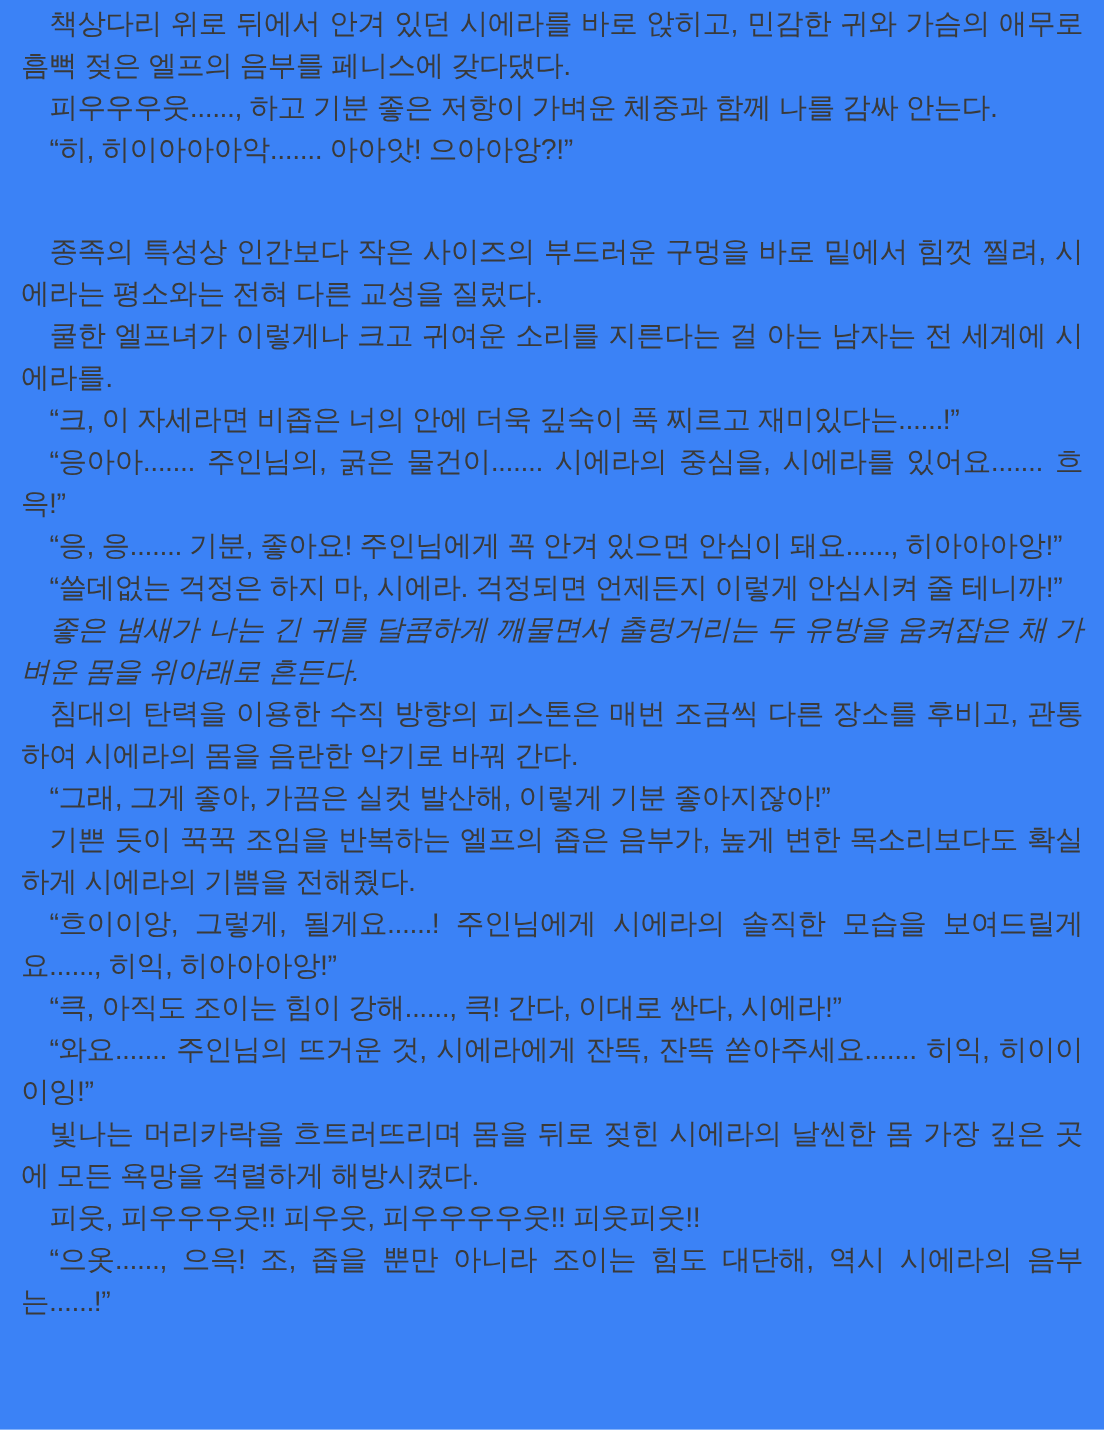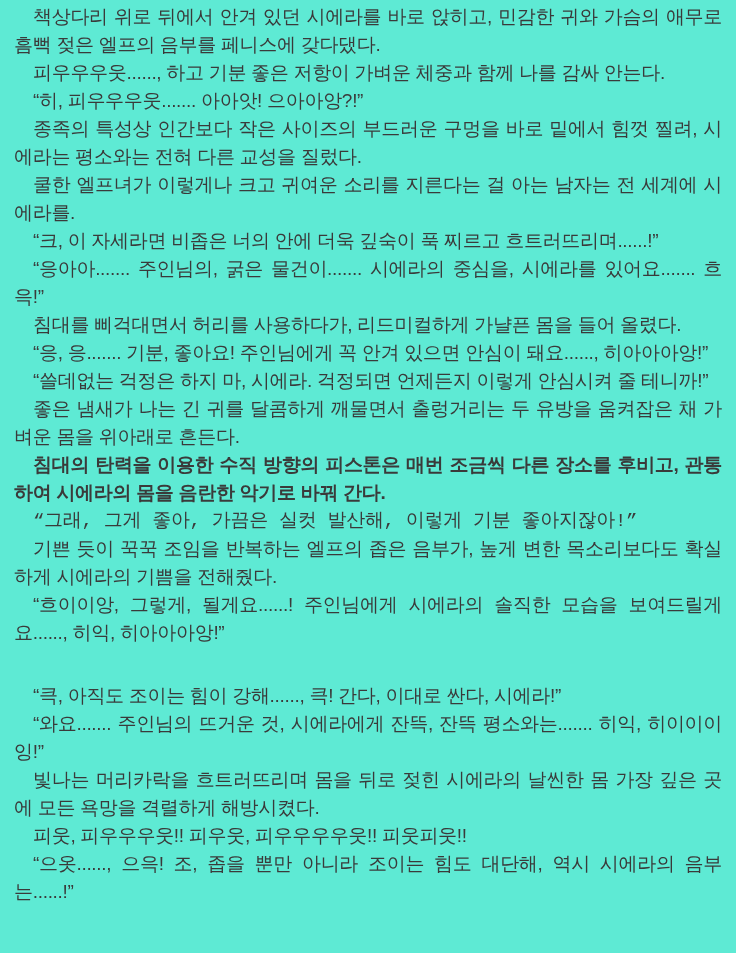--- a/index.html
+++ b/index.html
@@ -24,36 +24,35 @@
     text-indent: 1em;
     text-align: justify;
     word-break: break-all;
     letter-spacing: -0.3px;
     -webkit-font-smoothing: antialiased;
   }
 </style>
 </head>
 <body>
 
-<div class="page" style="background: #5eead4;">
+<div class="page" style="background: #3b82f6;">
   <div class="content" id="content">
       <p style="color: rgb(58, 58, 58);">책상다리 위로 뒤에서 안겨 있던 시에라를 바로 앉히고, 민감한 귀와 가슴의 애무로 흠뻑 젖은 엘프의 음부를 페니스에 갖다댔다.</p>
       <p style="color: rgb(58, 58, 58);">피우우우웃......, 하고 기분 좋은 저항이 가벼운 체중과 함께 나를 감싸 안는다.</p>
-      <p style="color: rgb(58, 58, 58);">“히, 피우우우웃....... 아아앗! 으아아앙?!”</p>
-      <p style="color: rgb(58, 58, 58);">종족의 특성상 인간보다 작은 사이즈의 부드러운 구멍을 바로 밑에서 힘껏 찔려, 시에라는 평소와는 전혀 다른 교성을 질렀다.</p>
+      <p style="color: rgb(58, 58, 58);">“히, 히이아아아악....... 아아앗! 으아아앙?!”</p>
+      <p style="color: rgb(58, 58, 58); margin-top: 40px;">종족의 특성상 인간보다 작은 사이즈의 부드러운 구멍을 바로 밑에서 힘껏 찔려, 시에라는 평소와는 전혀 다른 교성을 질렀다.</p>
       <p style="color: rgb(58, 58, 58);">쿨한 엘프녀가 이렇게나 크고 귀여운 소리를 지른다는 걸 아는 남자는 전 세계에 시에라를.</p>
-      <p style="color: rgb(58, 58, 58);">“크, 이 자세라면 비좁은 너의 안에 더욱 깊숙이 푹 찌르고 흐트러뜨리며......!”</p>
+      <p style="color: rgb(58, 58, 58);">“크, 이 자세라면 비좁은 너의 안에 더욱 깊숙이 푹 찌르고 재미있다는......!”</p>
       <p style="color: rgb(58, 58, 58);">“응아아....... 주인님의, 굵은 물건이....... 시에라의 중심을, 시에라를 있어요....... 흐윽!”</p>
-      <p style="color: rgb(58, 58, 58);">침대를 삐걱대면서 허리를 사용하다가, 리드미컬하게 가냘픈 몸을 들어 올렸다.</p>
       <p style="color: rgb(58, 58, 58);">“응, 응....... 기분, 좋아요! 주인님에게 꼭 안겨 있으면 안심이 돼요......, 히아아아앙!”</p>
       <p style="color: rgb(58, 58, 58);">“쓸데없는 걱정은 하지 마, 시에라. 걱정되면 언제든지 이렇게 안심시켜 줄 테니까!”</p>
-      <p style="color: rgb(58, 58, 58);">좋은 냄새가 나는 긴 귀를 달콤하게 깨물면서 출렁거리는 두 유방을 움켜잡은 채 가벼운 몸을 위아래로 흔든다.</p>
-      <p style="color: rgb(58, 58, 58); font-weight: bold;">침대의 탄력을 이용한 수직 방향의 피스톤은 매번 조금씩 다른 장소를 후비고, 관통하여 시에라의 몸을 음란한 악기로 바꿔 간다.</p>
-      <p style="color: rgb(58, 58, 58); font-family: Liberation Mono, monospace;">“그래, 그게 좋아, 가끔은 실컷 발산해, 이렇게 기분 좋아지잖아!”</p>
+      <p style="color: rgb(58, 58, 58); font-style: italic;">좋은 냄새가 나는 긴 귀를 달콤하게 깨물면서 출렁거리는 두 유방을 움켜잡은 채 가벼운 몸을 위아래로 흔든다.</p>
+      <p style="color: rgb(58, 58, 58);">침대의 탄력을 이용한 수직 방향의 피스톤은 매번 조금씩 다른 장소를 후비고, 관통하여 시에라의 몸을 음란한 악기로 바꿔 간다.</p>
+      <p style="color: rgb(58, 58, 58);">“그래, 그게 좋아, 가끔은 실컷 발산해, 이렇게 기분 좋아지잖아!”</p>
       <p style="color: rgb(58, 58, 58);">기쁜 듯이 꾹꾹 조임을 반복하는 엘프의 좁은 음부가, 높게 변한 목소리보다도 확실하게 시에라의 기쁨을 전해줬다.</p>
       <p style="color: rgb(58, 58, 58);">“흐이이앙, 그렇게, 될게요......! 주인님에게 시에라의 솔직한 모습을 보여드릴게요......, 히익, 히아아아앙!”</p>
-      <p style="color: rgb(58, 58, 58); margin-top: 35px;">“큭, 아직도 조이는 힘이 강해......, 큭! 간다, 이대로 싼다, 시에라!”</p>
-      <p style="color: rgb(58, 58, 58);">“와요....... 주인님의 뜨거운 것, 시에라에게 잔뜩, 잔뜩 평소와는....... 히익, 히이이이잉!”</p>
+      <p style="color: rgb(58, 58, 58);">“큭, 아직도 조이는 힘이 강해......, 큭! 간다, 이대로 싼다, 시에라!”</p>
+      <p style="color: rgb(58, 58, 58);">“와요....... 주인님의 뜨거운 것, 시에라에게 잔뜩, 잔뜩 쏟아주세요....... 히익, 히이이이잉!”</p>
       <p style="color: rgb(58, 58, 58);">빛나는 머리카락을 흐트러뜨리며 몸을 뒤로 젖힌 시에라의 날씬한 몸 가장 깊은 곳에 모든 욕망을 격렬하게 해방시켰다.</p>
       <p style="color: rgb(58, 58, 58);">피웃, 피우우우웃!! 피우웃, 피우우우우웃!! 피웃피웃!!</p>
       <p style="color: rgb(58, 58, 58);">“으옷......, 으윽! 조, 좁을 뿐만 아니라 조이는 힘도 대단해, 역시 시에라의 음부는......!”</p>
     </div>
 </div>
 
 </body></html>

